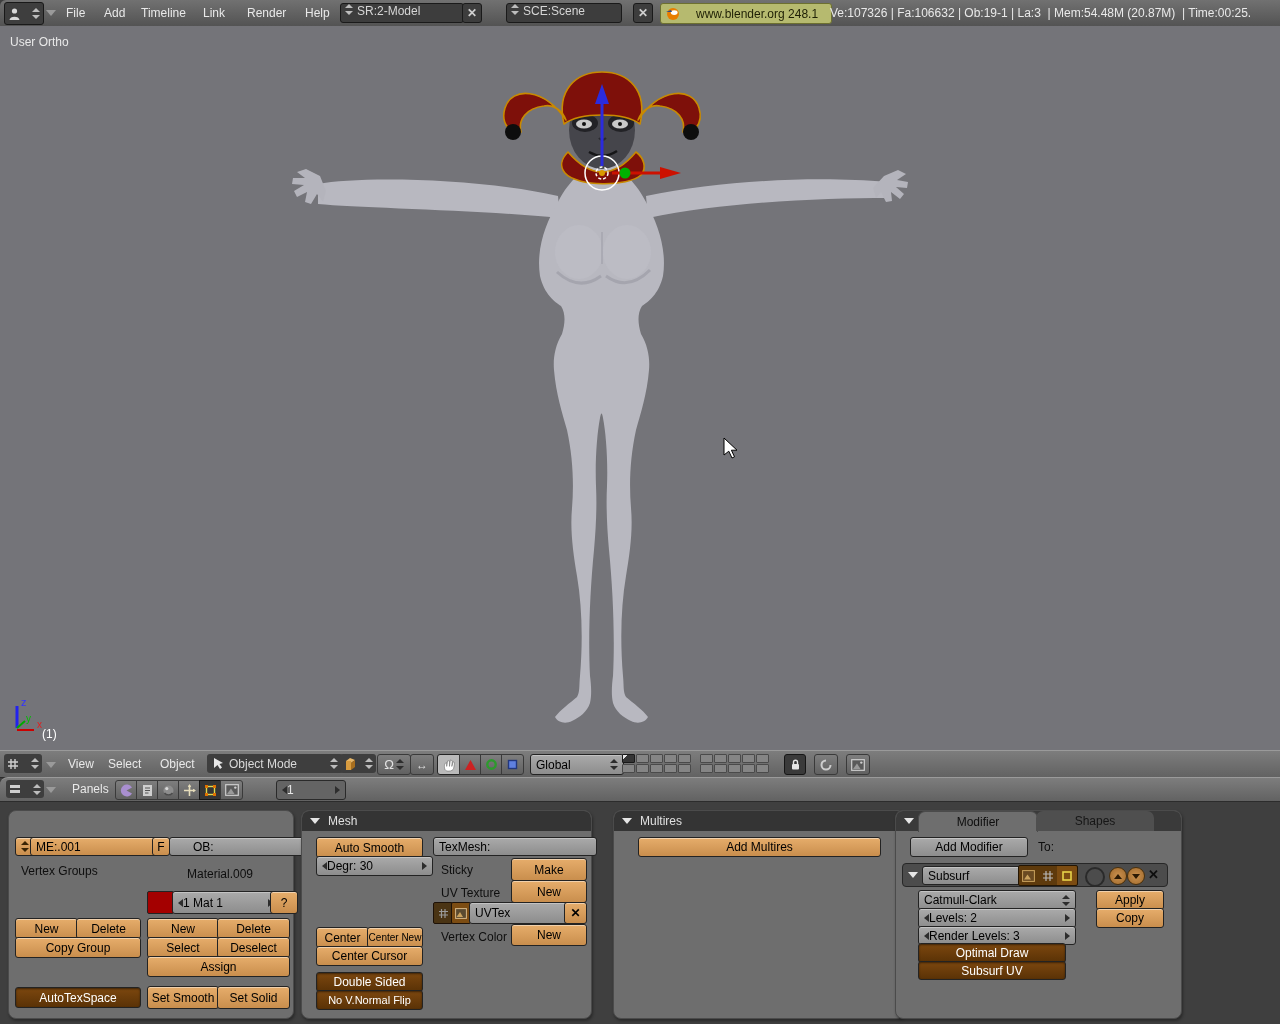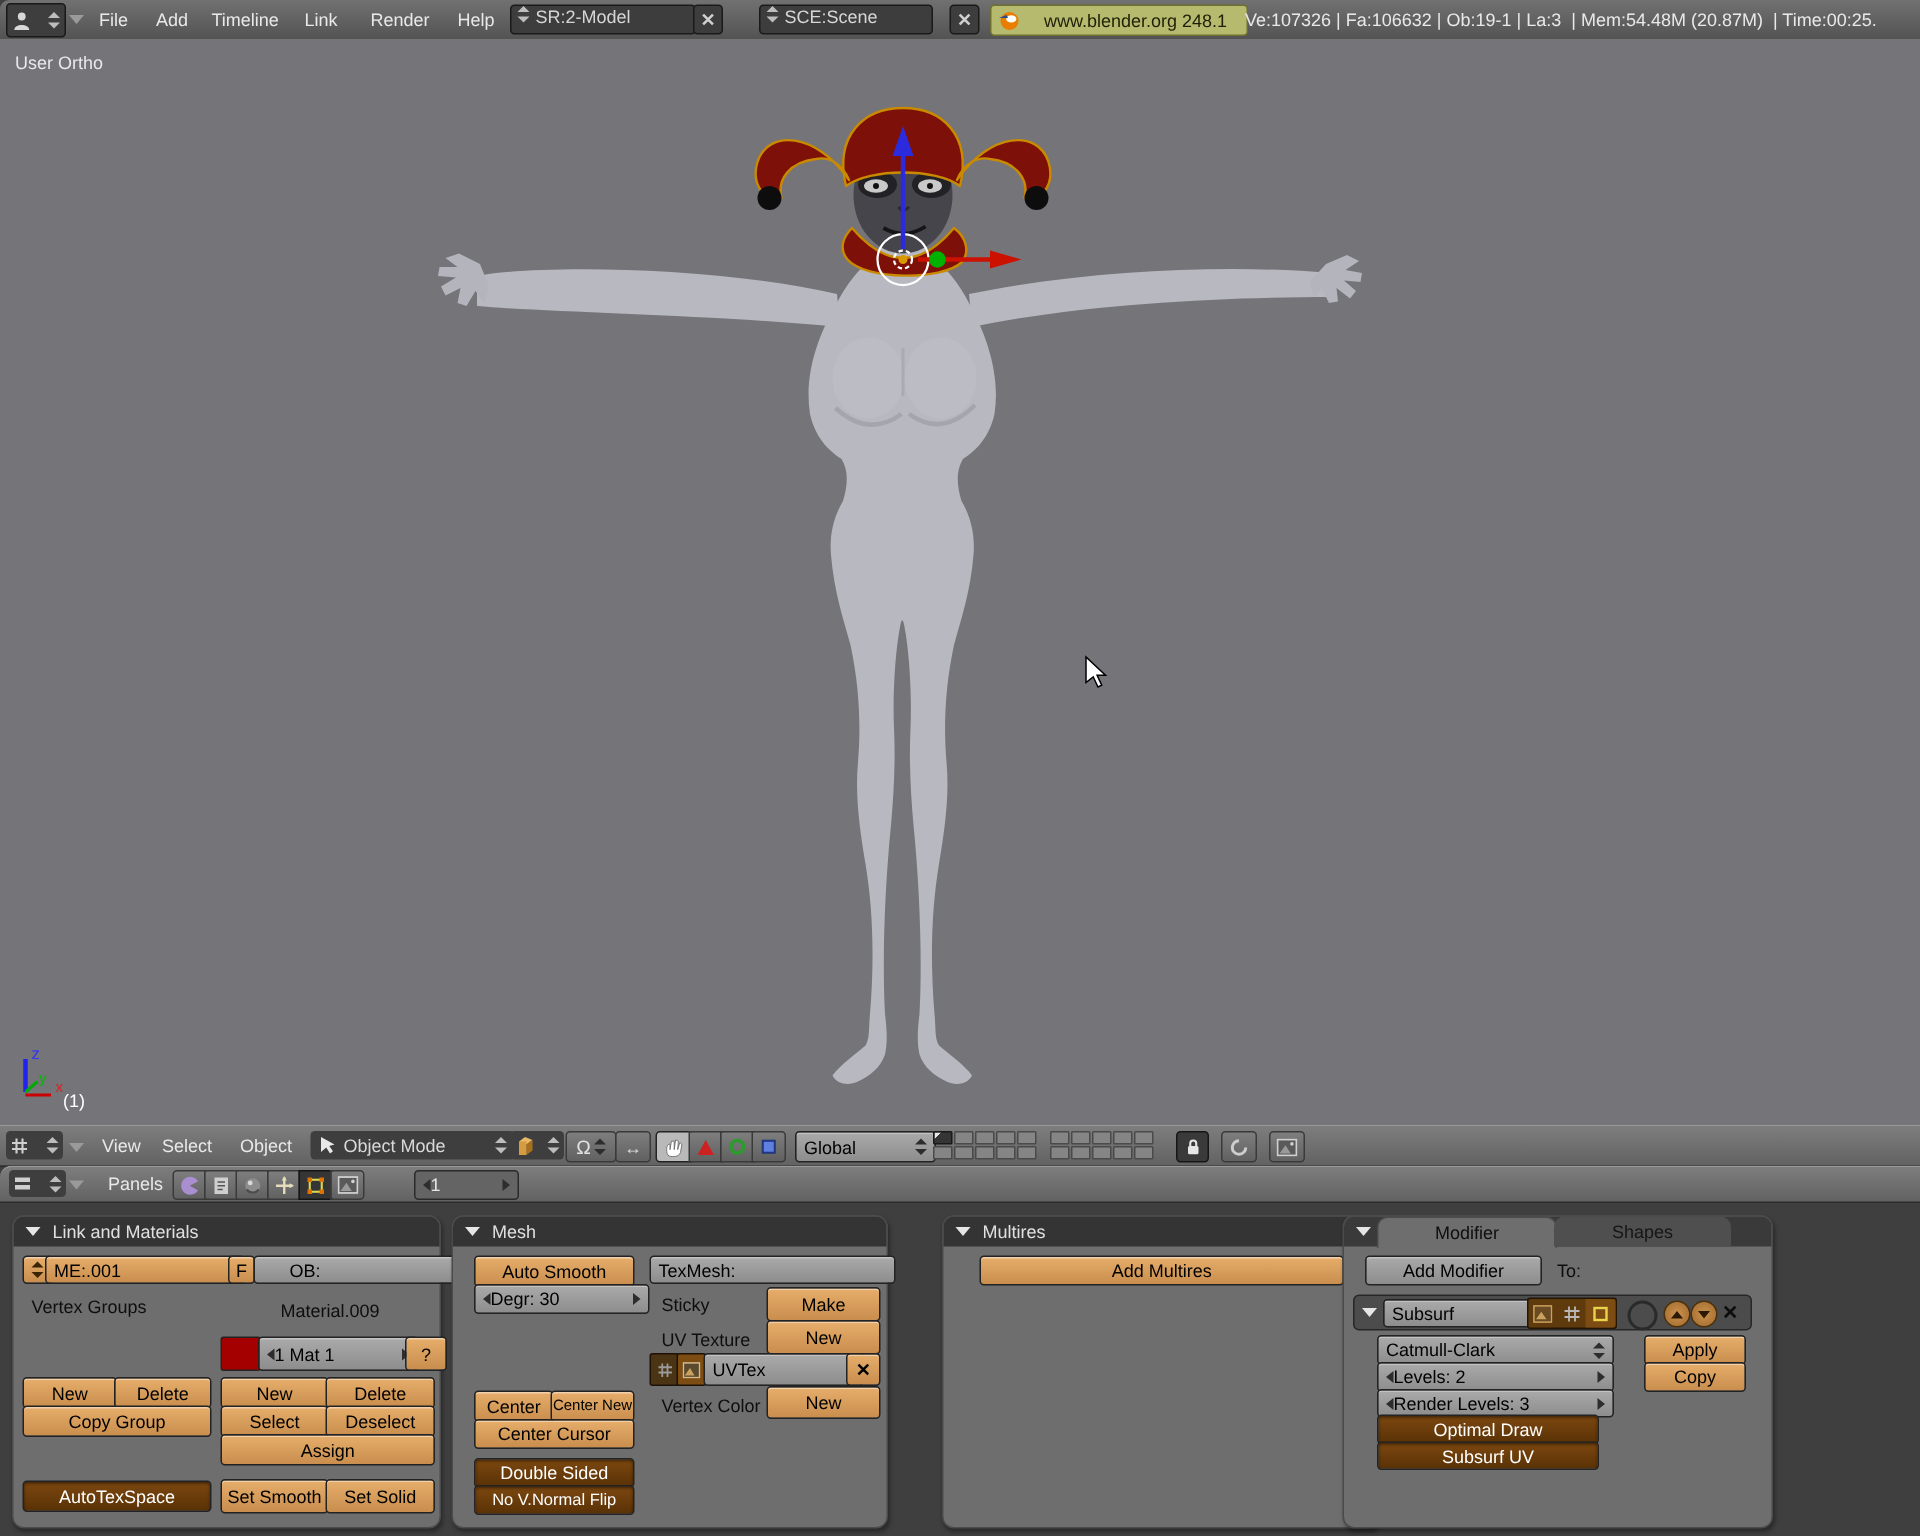--- a/index.html
+++ b/index.html
@@ -336,24 +336,20 @@
   </div>
 
   <div class="abs b step" style="left:276px;top:2px;width:58px;height:18px;background:#646464;border-color:#2a2a2a;color:#e6e6e6">
     <span class="arrl"></span>
     <span class="mid">1</span>
     <span class="arrr"></span>
   </div>
 </div>
 
 <div class="panel" style="left:8px;top:810px;width:284px;height:207px">
-  <div class="phd">
-    <span class="tri w"></span>
-    <span>Link and Materials</span>
-  </div>
   <div class="b or step" style="left:6px;top:26px;width:14px;height:17px;padding:0 2px">
     <span class="updn" style="color:#3a2405;margin:0 auto"></span>
   </div>
   <div class="b or" style="left:21px;top:26px;width:121px;height:17px;justify-content:flex-start;padding:0 5px">
     <span>ME:.001</span>
   </div>
   <div class="b or" style="left:143px;top:26px;width:16px;height:17px">
     <span>F</span>
   </div>
   <div class="b gy" style="left:160px;top:26px;width:119px;height:17px;justify-content:flex-start;padding:0 23px">
@@ -460,21 +456,21 @@
       <span>Center Cursor</span>
     </div>
   <div class="b dk" style="left:14px;top:161px;width:105px;height:18px">
       <span>Double Sided</span>
     </div>
   <div class="b dk" style="left:14px;top:179px;width:105px;height:18px;font-size:11px">
       <span>No V.Normal Flip</span>
     </div>
 </div>
 
-<div class="panel" style="left:628px;top:810px;width:290px;height:207px">
+<div class="panel" style="left:613px;top:810px;width:290px;height:207px">
   <div class="phd">
     <span class="tri w"></span>
     <span>Multires</span>
   </div>
   <div class="b or" style="left:24px;top:26px;width:241px;height:18px">
       <span>Add Multires</span>
     </div>
 </div>
 
 <div class="panel" style="left:895px;top:810px;width:285px;height:207px;background:#6e6e6e">

